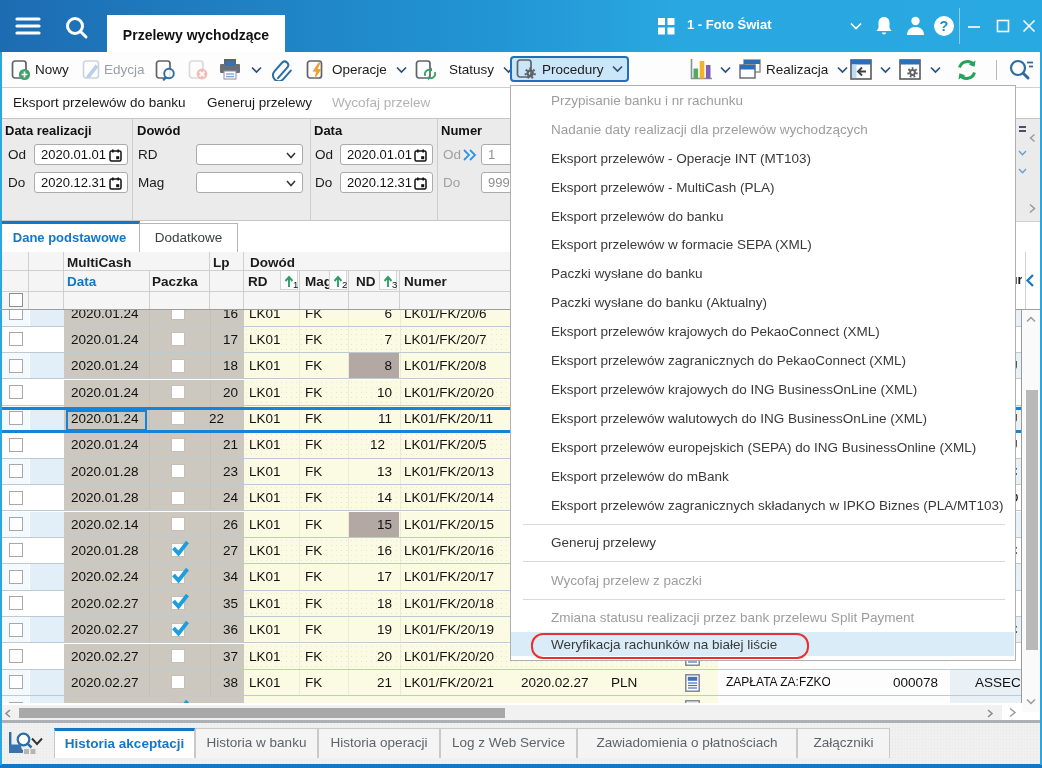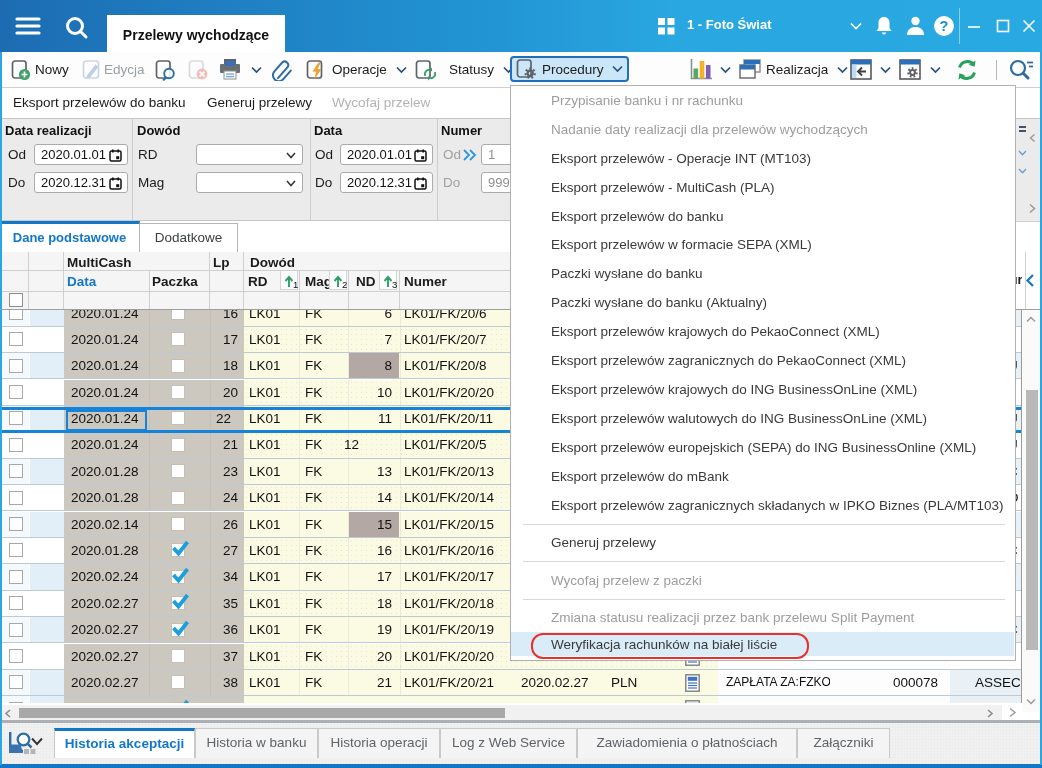--- a/index.html
+++ b/index.html
@@ -472,21 +472,21 @@
         <div class="abs" style="left:209.5px;top:0;width:1px;height:25.4px;background:#c5c0b7"></div>
         <div class="c-yel" style="left:243.5px;width:474.5px"></div>
         <div class="abs" style="left:299px;top:0;width:1px;height:25.4px;background:#eceadb"></div>
         <div class="abs" style="left:348px;top:0;width:1px;height:25.4px;background:#eceadb"></div>
         <div class="abs" style="left:399.5px;top:0;width:1px;height:25.4px;background:#eceadb"></div>
         <div class="c-str" style="left:718px;width:232px;background:#fdfdfd"></div>
         <div class="c-str" style="left:950px;width:72px;background:#e9f1f6"></div>
         <div class="cb" style="left:9px"></div>
         <div class="ct" style="left:71px;top:50%">2020.01.24</div>
         <div class="cb2" style="left:171px"></div>
-        <div class="ct" style="left:209px;width:29px;text-align:center">22</div>
+        <div class="ct" style="left:209px;width:29px;text-align:left">22</div>
         <div class="ct" style="left:249px">LK01</div>
         <div class="ct" style="left:305px">FK</div>
         <div class="ct" style="left:349px;width:43px;text-align:right">11</div>
         <div class="ct" style="left:404px">LK01/FK/20/11</div>
         <div class="ct" style="left:1008px;width:14px;overflow:hidden;white-space:nowrap">U</div>
         <div class="rowline"></div>
       </div>
 <div class="row" style="top:122.3px">
         <div class="c-str" style="left:0;width:28.5px;background:#ffffff"></div>
         <div class="c-str dotsb" style="left:29.5px;width:34px;background:#ffffff"></div>
@@ -498,21 +498,21 @@
         <div class="abs" style="left:348px;top:0;width:1px;height:25.4px;background:#eceadb"></div>
         <div class="abs" style="left:399.5px;top:0;width:1px;height:25.4px;background:#eceadb"></div>
         <div class="c-str" style="left:718px;width:232px;background:#fdfdfd"></div>
         <div class="c-str" style="left:950px;width:72px;background:#ffffff"></div>
         <div class="cb" style="left:9px"></div>
         <div class="ct" style="left:71px;top:50%">2020.01.24</div>
         <div class="cb2" style="left:171px"></div>
         <div class="ct" style="left:209px;width:29px;text-align:right">21</div>
         <div class="ct" style="left:249px">LK01</div>
         <div class="ct" style="left:305px">FK</div>
-        <div class="ct" style="left:344px;width:43px;text-align:left">12</div>
+        <div class="ct" style="left:356px;width:43px;text-align:center">12</div>
         <div class="ct" style="left:404px">LK01/FK/20/5</div>
         <div class="ct" style="left:1008px;width:14px;overflow:hidden;white-space:nowrap">U</div>
         <div class="rowline"></div>
       </div>
 <div class="row" style="top:148.7px">
         <div class="c-str" style="left:0;width:28.5px;background:#f3f9fd"></div>
         <div class="c-str" style="left:29.5px;width:34px;background:#e2eef8"></div>
         <div class="c-tan" style="left:64px;width:179.5px"></div>
         <div class="abs" style="left:149px;top:0;width:1px;height:25.4px;background:#c5c0b7"></div>
         <div class="abs" style="left:209.5px;top:0;width:1px;height:25.4px;background:#c5c0b7"></div>

